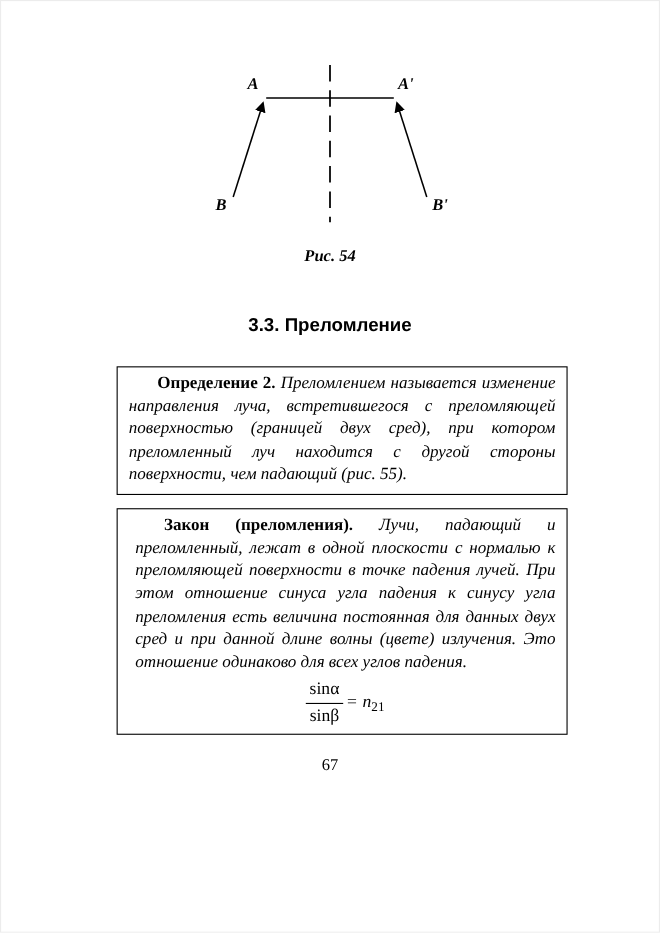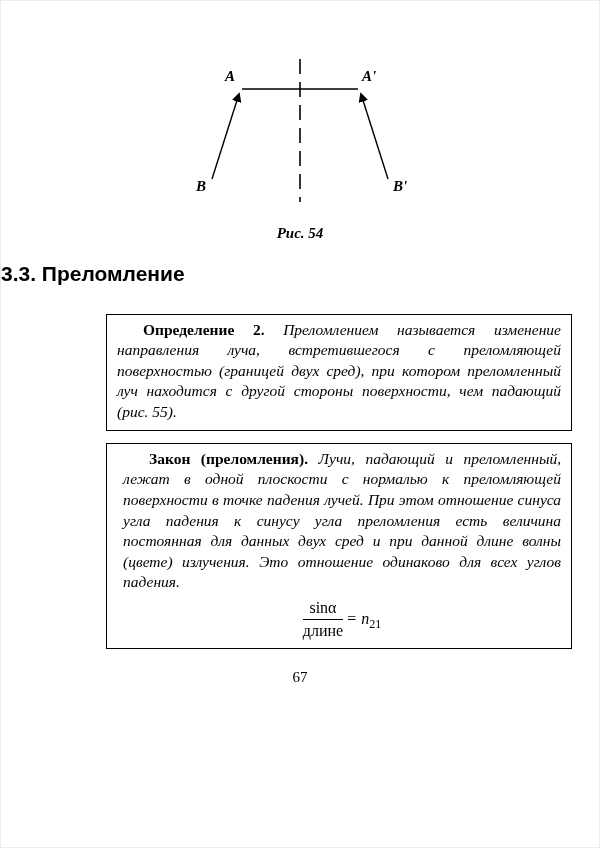--- a/index.html
+++ b/index.html
@@ -27,29 +27,30 @@
     margin-top: 20px;
   }
   .body-text {
     margin: 20px 85px 0 85px;
     font-size: 15.5px;
     line-height: 1.36;
     text-align: justify;
     text-indent: 38px;
   }
   .heading {
-    margin-top: 20px;
+    margin-top: 44px;
+    text-align: center;
     font-family: "Liberation Sans", "DejaVu Sans", sans-serif;
     font-weight: bold;
-    font-size: 21px;
+    font-size: 17px;
     line-height: 1.15;
   }
   .box {
     margin-left: 105px;
-    width: 466px;
+    width: 410px;
     border: 1px solid #000;
     padding: 5px 10px 7px 10px;
     font-size: 15.5px;
     line-height: 1.33;
   }
   .box-def { margin-top: 28px; }
   .box-law { margin-top: 12px; padding-left: 16px; }
   .box p {
     text-align: justify;
     text-indent: 26px;
@@ -120,19 +121,19 @@
 
   <h2 class="heading">3.3. Преломление</h2>
 
   <div class="box box-def">
     <p><span class="lead">Определение 2.</span> <span>Преломлением называется изменение направления луча, встретившегося с преломляющей поверхностью (границей двух сред), при котором преломленный луч находится с другой стороны поверхности, чем падающий (рис. 55).</span></p>
   </div>
 
   <div class="box box-law">
     <p><span class="lead">Закон (преломления).</span> <span>Лучи, падающий и преломленный, лежат в одной плоскости с нормалью к преломляющей поверхности в точке падения лучей. При этом отношение синуса угла падения к синусу угла преломления есть величина постоянная для данных двух сред и при данной длине волны (цвете) излучения. Это отношение одинаково для всех углов падения.</span></p>
     <div class="formula">
-      <span class="frac"><span class="num">sinα</span><span class="den">длине</span></span><span class="eq">=</span><span class="nvar">n</span><sub>21</sub>
+      <span class="frac"><span class="num">sinα</span><span class="den">sinβ</span></span><span class="eq">=</span><span class="nvar">n</span><sub>21</sub>
     </div>
   </div>
 
   <div class="page-num">67</div>
 
 </div>
 
 </body></html>

